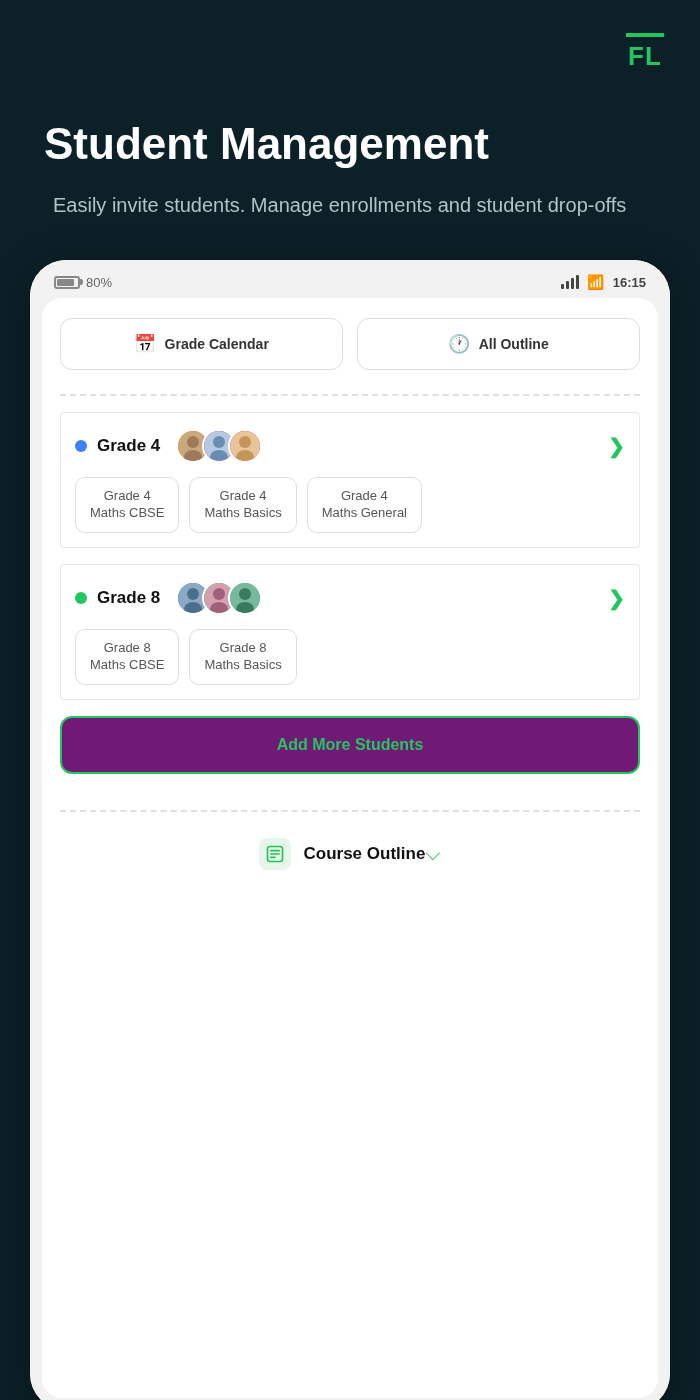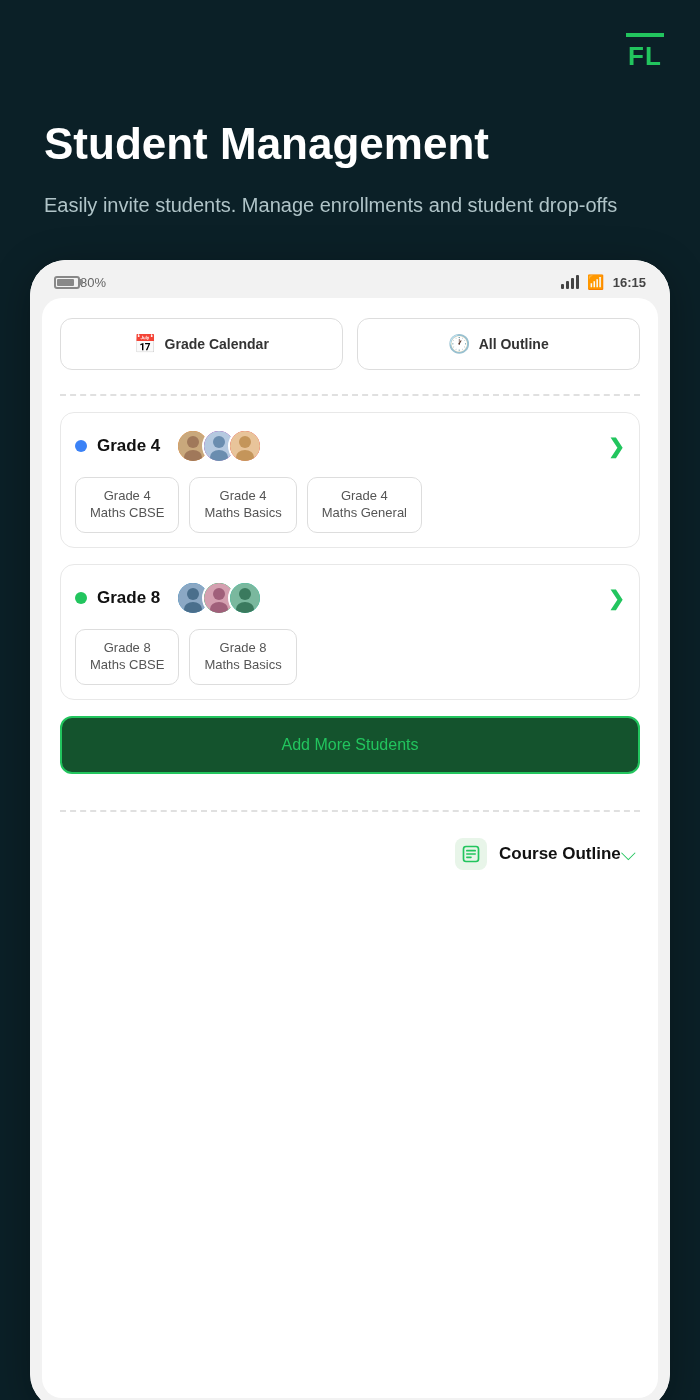--- a/index.html
+++ b/index.html
@@ -47,20 +47,21 @@
       color: #ffffff;
       font-size: 44px;
       font-weight: 900;
       line-height: 1.1;
       margin-bottom: 22px;
     }
     .main-subtitle {
       color: #b0c4c8;
       font-size: 20px;
       line-height: 1.5;
+      margin-left: 9px;
     }
 
     
     .phone-mockup {
       margin: 0 30px;
       background: #f2f2f2;
       border-radius: 36px;
       padding: 0;
       overflow: hidden;
       box-shadow: 0 8px 40px rgba(0,0,0,0.3);
@@ -76,20 +77,21 @@
     .status-bar {
       background: #f2f2f2;
       display: flex;
       justify-content: space-between;
       align-items: center;
       padding: 14px 24px 8px 24px;
     }
     .status-left {
       display: flex;
       align-items: center;
+      gap: 6px;
       color: #666;
       font-size: 13px;
     }
     .battery-icon {
       width: 26px;
       height: 13px;
       border: 2px solid #888;
       border-radius: 3px;
       position: relative;
       display: inline-block;
@@ -184,21 +186,21 @@
     .section-title {
       font-size: 18px;
       font-weight: 800;
       color: #111;
       margin-bottom: 16px;
     }
 
     
     .grade-card {
       border: 1.5px solid #e8e8e8;
-      border-radius: 14px;
+      border-radius: 4px;
       padding: 16px 14px 14px 14px;
       margin-bottom: 16px;
       background: #fff;
     }
     .grade-header {
       display: flex;
       align-items: center;
       justify-content: space-between;
       margin-bottom: 14px;
     }
@@ -261,33 +263,33 @@
       text-align: center;
       white-space: nowrap;
     }
 
     
     .add-students-btn {
       width: 100%;
       border: 2px solid #22c55e;
       border-radius: 12px;
       padding: 18px;
-      background: #14532d;
+      background: #701a75;
       color: #22c55e;
       font-size: 16px;
-      font-weight: 400;
+      font-weight: 700;
       cursor: pointer;
       margin-bottom: 20px;
     }
 
     
     .course-outline-row {
       display: flex;
       align-items: center;
-      justify-content: flex-end;
+      justify-content: center;
       padding: 10px 4px;
     }
     .course-outline-left {
       display: flex;
       align-items: center;
       gap: 12px;
     }
     .course-icon {
       width: 32px;
       height: 32px;

